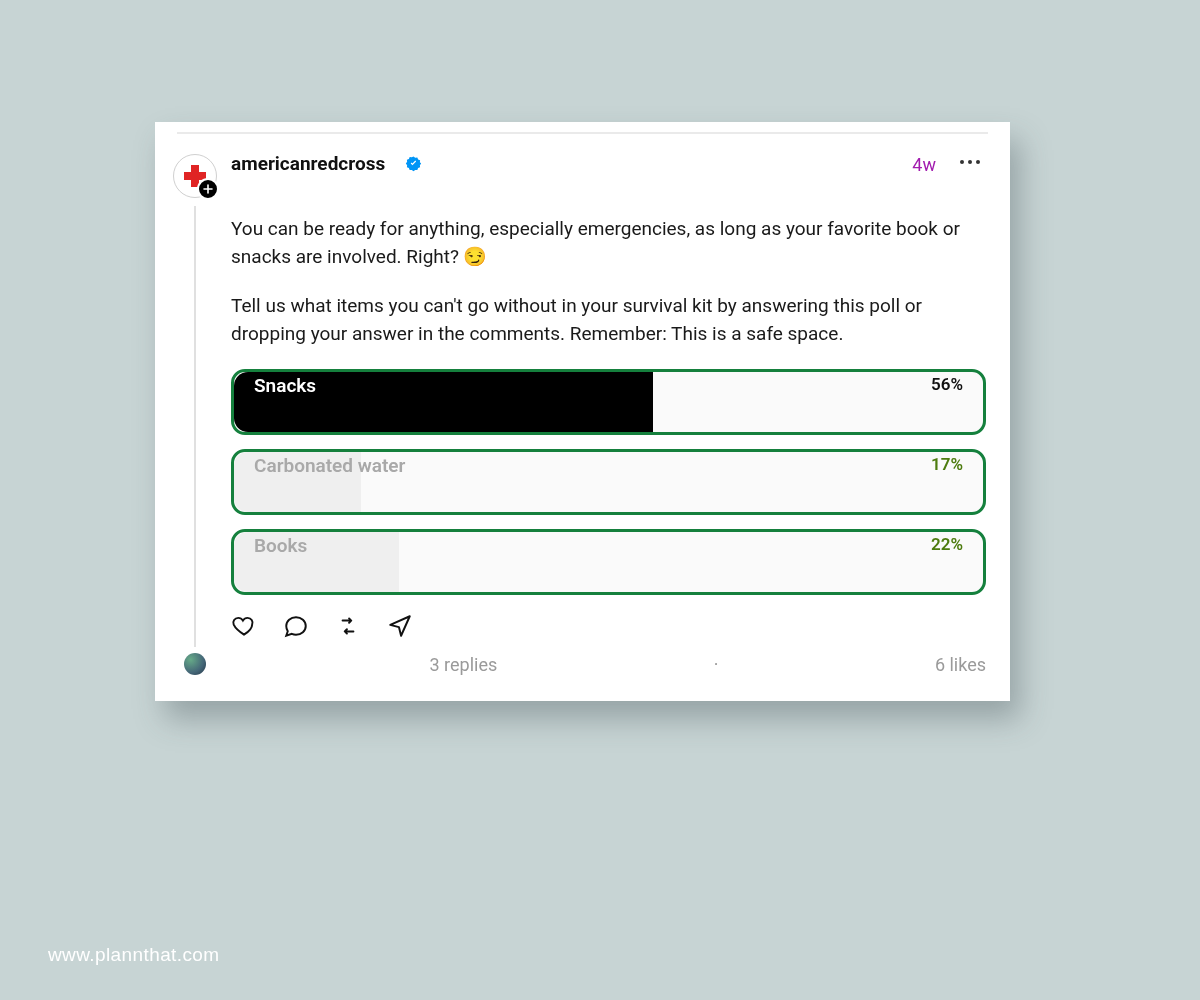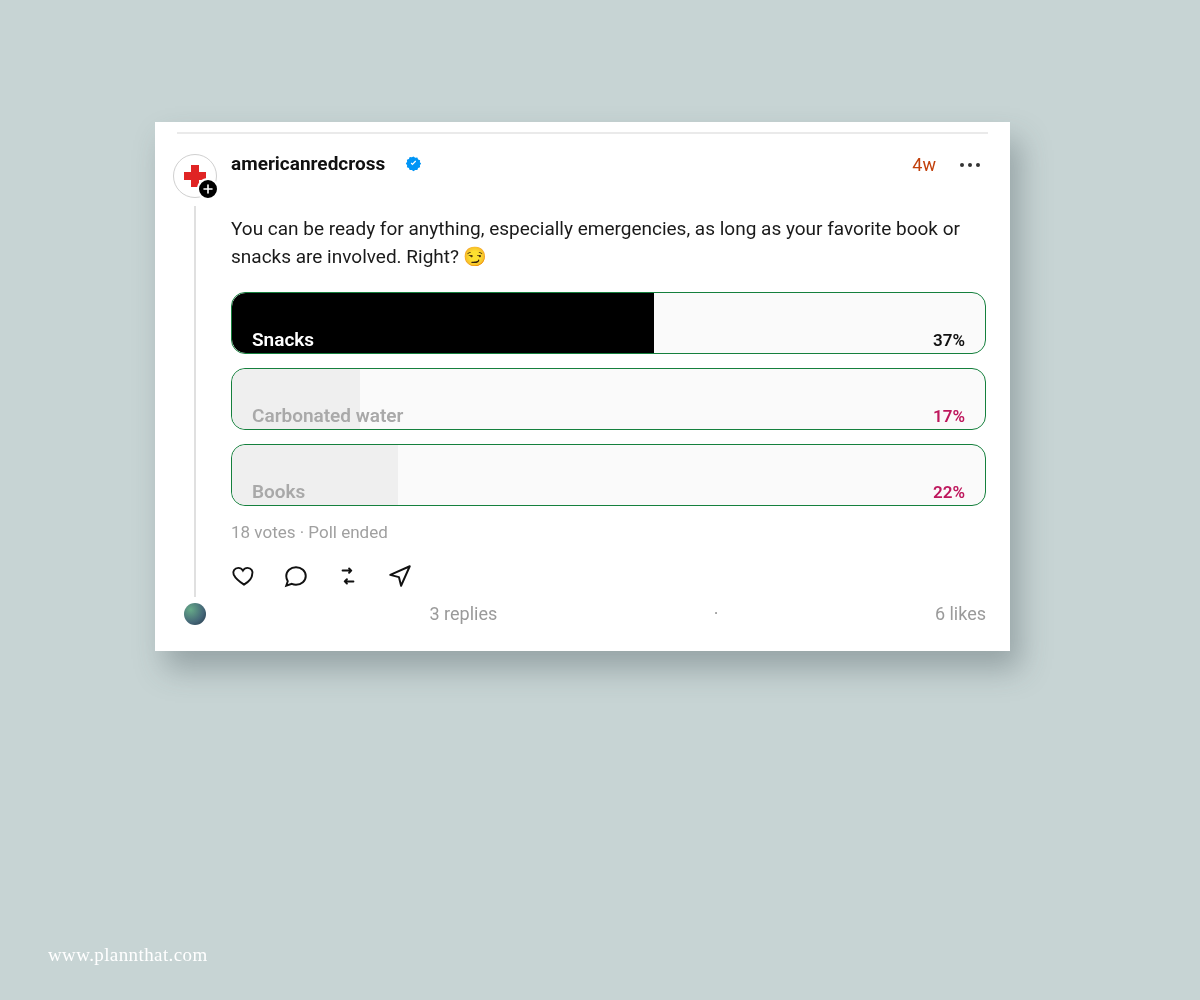--- a/index.html
+++ b/index.html
@@ -101,23 +101,23 @@
     font-size: 19px;
     color: #111;
   }
   .verified {
     width: 17px;
     height: 17px;
     display: inline-block;
   }
   .head-right {
     display: flex;
-    align-items: center;
+    align-items: flex-start;
     gap: 18px;
-    color: #c2410c;
+    color: #a21caf;
     font-size: 18px;
     padding-top: 2px;
   }
   .more-dots {
     display: flex;
     gap: 4px;
     padding: 6px;
     cursor: pointer;
   }
   .more-dots span {
@@ -165,24 +165,24 @@
     display: flex;
     flex-direction: column;
     gap: 14px;
     margin-bottom: 14px;
   }
   .poll-row {
     position: relative;
     height: 60px;
     border-radius: 14px;
     background: #fafafa;
-    border: 1px solid #15803d;
+    border: 3px solid #15803d;
     overflow: hidden;
     display: flex;
-    align-items: flex-end;
+    align-items: flex-start;
   }
   .poll-fill {
     position: absolute;
     left: 0;
     top: 0;
     bottom: 0;
     background: #efefef;
     border-radius: 14px 0 0 14px;
   }
   .poll-row.winner .poll-fill {
@@ -197,21 +197,21 @@
     z-index: 2;
   }
   .poll-row.winner .poll-label {
     color: #fff;
   }
   .poll-pct {
     position: absolute;
     right: 20px;
     font-size: 17px;
     font-weight: 600;
-    color: #be185d;
+    color: #4d7c0f;
     z-index: 2;
   }
   .poll-row.winner .poll-pct {
     color: #111;
   }
 
   .poll-meta {
     color: #a0a0a0;
     font-size: 17px;
     margin: 6px 0 14px 0;
@@ -261,21 +261,21 @@
   .dot-sep {
     padding: 0 4px;
   }
 
   .watermark {
     position: absolute;
     left: 48px;
     bottom: 34px;
     color: #fff;
     font-size: 19px;
-    font-family: Liberation Serif, serif;
+    font-family: Liberation Sans, sans-serif;
     letter-spacing: 0.4px;
     margin-top: 8px;
   }
 </style>
 </head>
 <body>
 
 <div class="card">
   <div class="top-line"></div>
 
@@ -314,41 +314,41 @@
   </div>
 
   <div class="thread-area">
     <div class="thread-rail">
       <div class="thread-line"></div>
     </div>
     <div class="thread-content">
 
       <div class="post-text">
         <p>You can be ready for anything, especially emergencies, as long as your favorite book or snacks are involved. Right? 😏</p>
+        <p>Tell us what items you can't go without in your survival kit by answering this poll or dropping your answer in the comments. Remember: This is a safe space.</p>
       </div>
 
       <div class="poll">
         <div class="poll-row winner">
           <div class="poll-fill" style="width:56%"></div>
           <span class="poll-label">Snacks</span>
-          <span class="poll-pct"><span>37</span>%</span>
+          <span class="poll-pct"><span>56</span>%</span>
         </div>
         <div class="poll-row">
           <div class="poll-fill" style="width:17%"></div>
           <span class="poll-label">Carbonated water</span>
           <span class="poll-pct"><span>17</span>%</span>
         </div>
         <div class="poll-row">
           <div class="poll-fill" style="width:22%"></div>
           <span class="poll-label">Books</span>
           <span class="poll-pct"><span>22</span>%</span>
         </div>
       </div>
 
-      <div class="poll-meta">18 votes · Poll ended</div>
 
       <div class="action-row">
         <div class="act">
           <svg viewBox="0 0 24 24">
             <path d="M12 20s-7.5-4.8-9.5-9.2C1.2 7.7 3.4 4.5 6.7 4.5c2 0 3.4 1.1 4.3 2.5.9-1.4 2.3-2.5 4.3-2.5 3.3 0 5.5 3.2 4.2 6.3C19.5 15.2 12 20 12 20z"></path>
           </svg>
         </div>
         <div class="act">
           <svg viewBox="0 0 24 24">
             <path d="M21 12c0 4.5-4 8-9 8-1.4 0-2.7-.3-3.9-.8L3 21l1.4-4.2C3.5 15.4 3 13.8 3 12c0-4.5 4-8 9-8s9 3.5 9 8z"></path>

